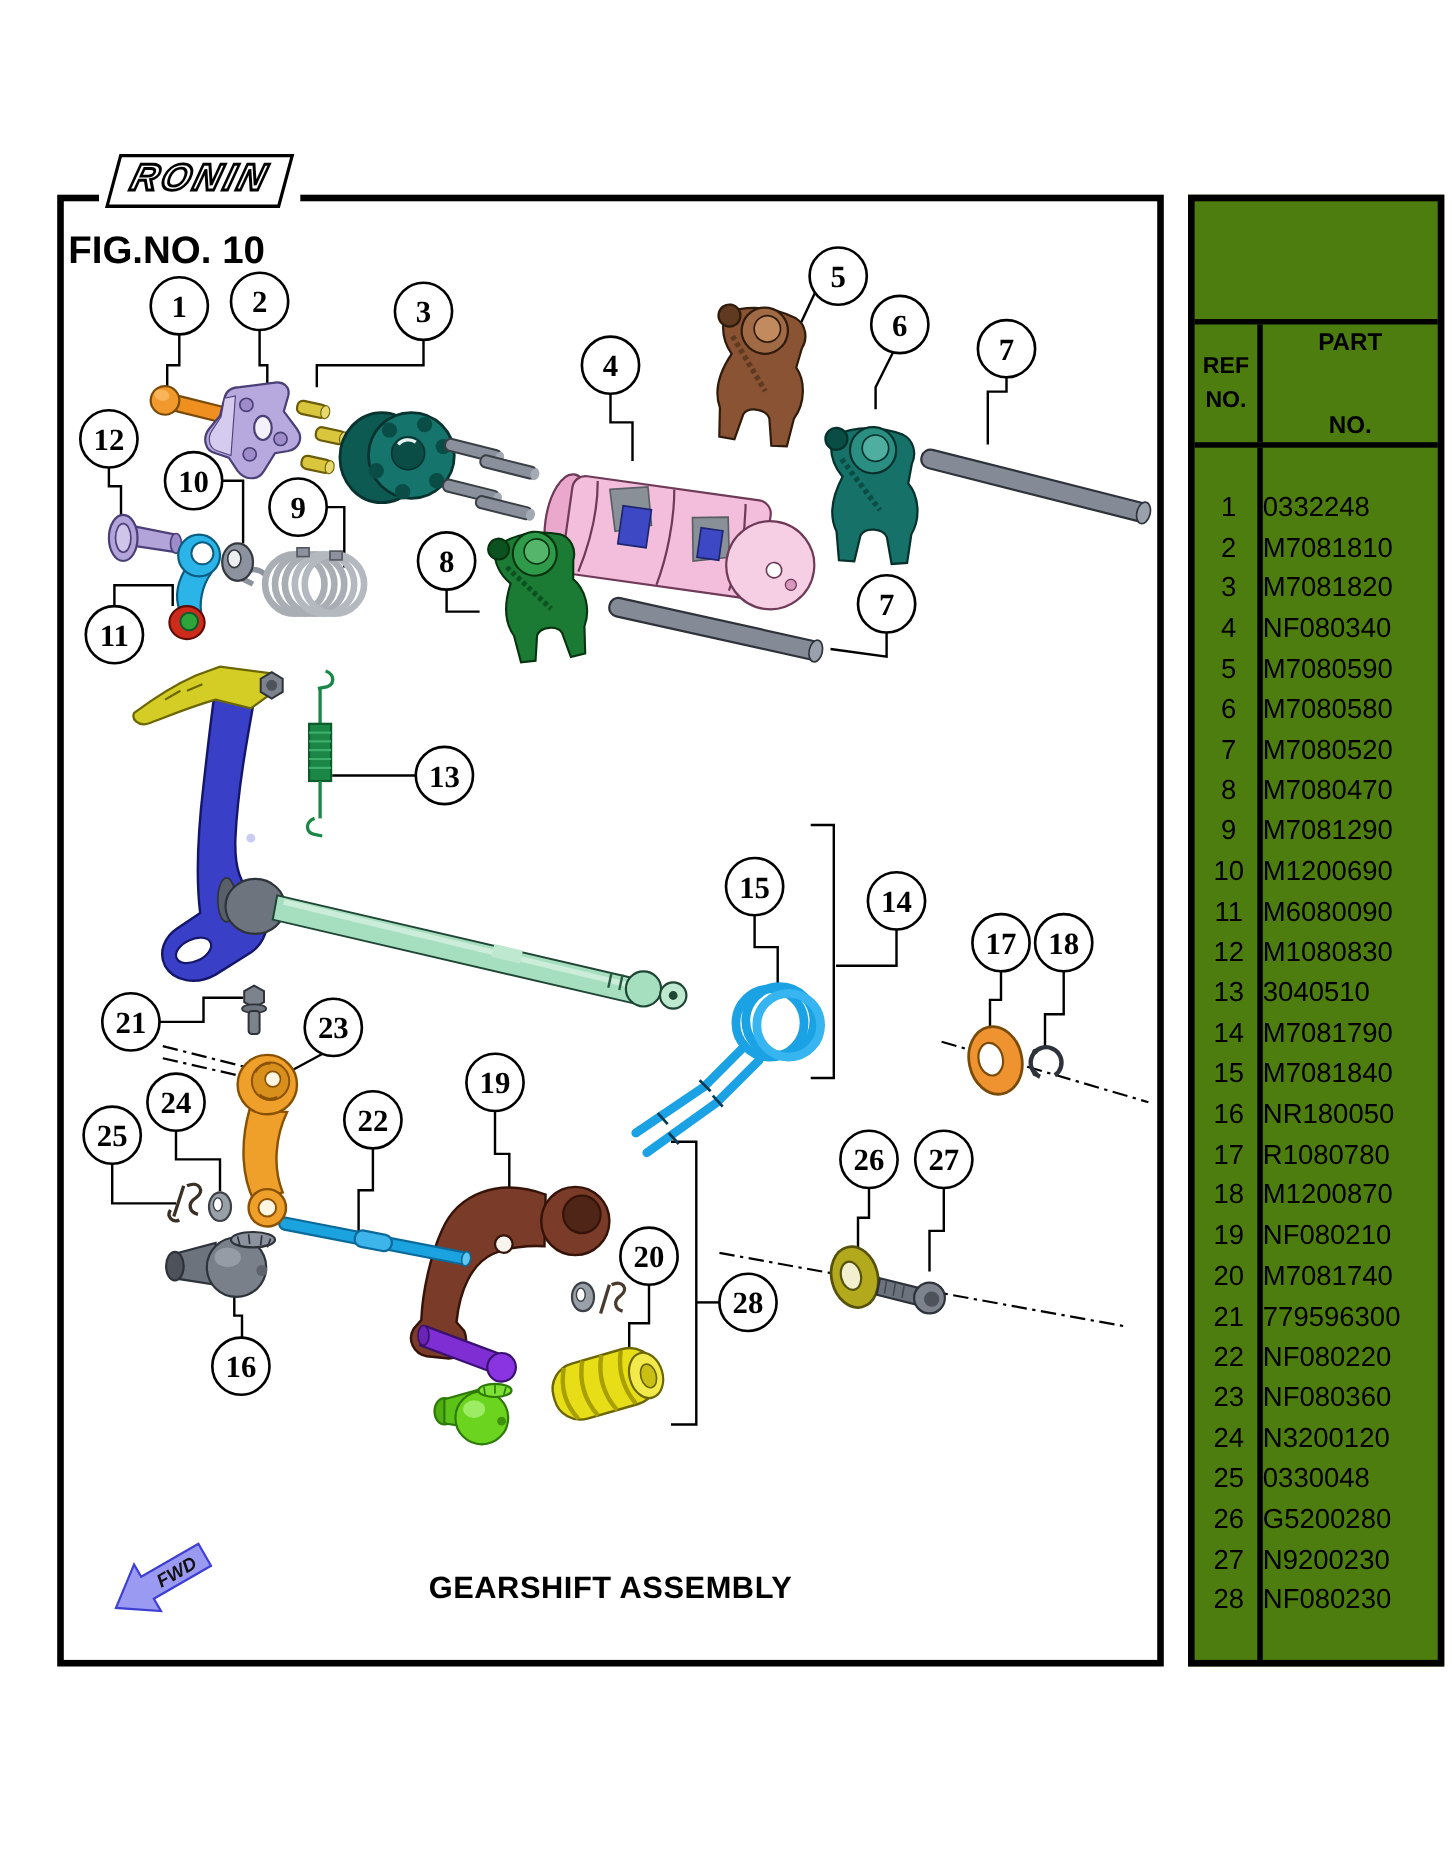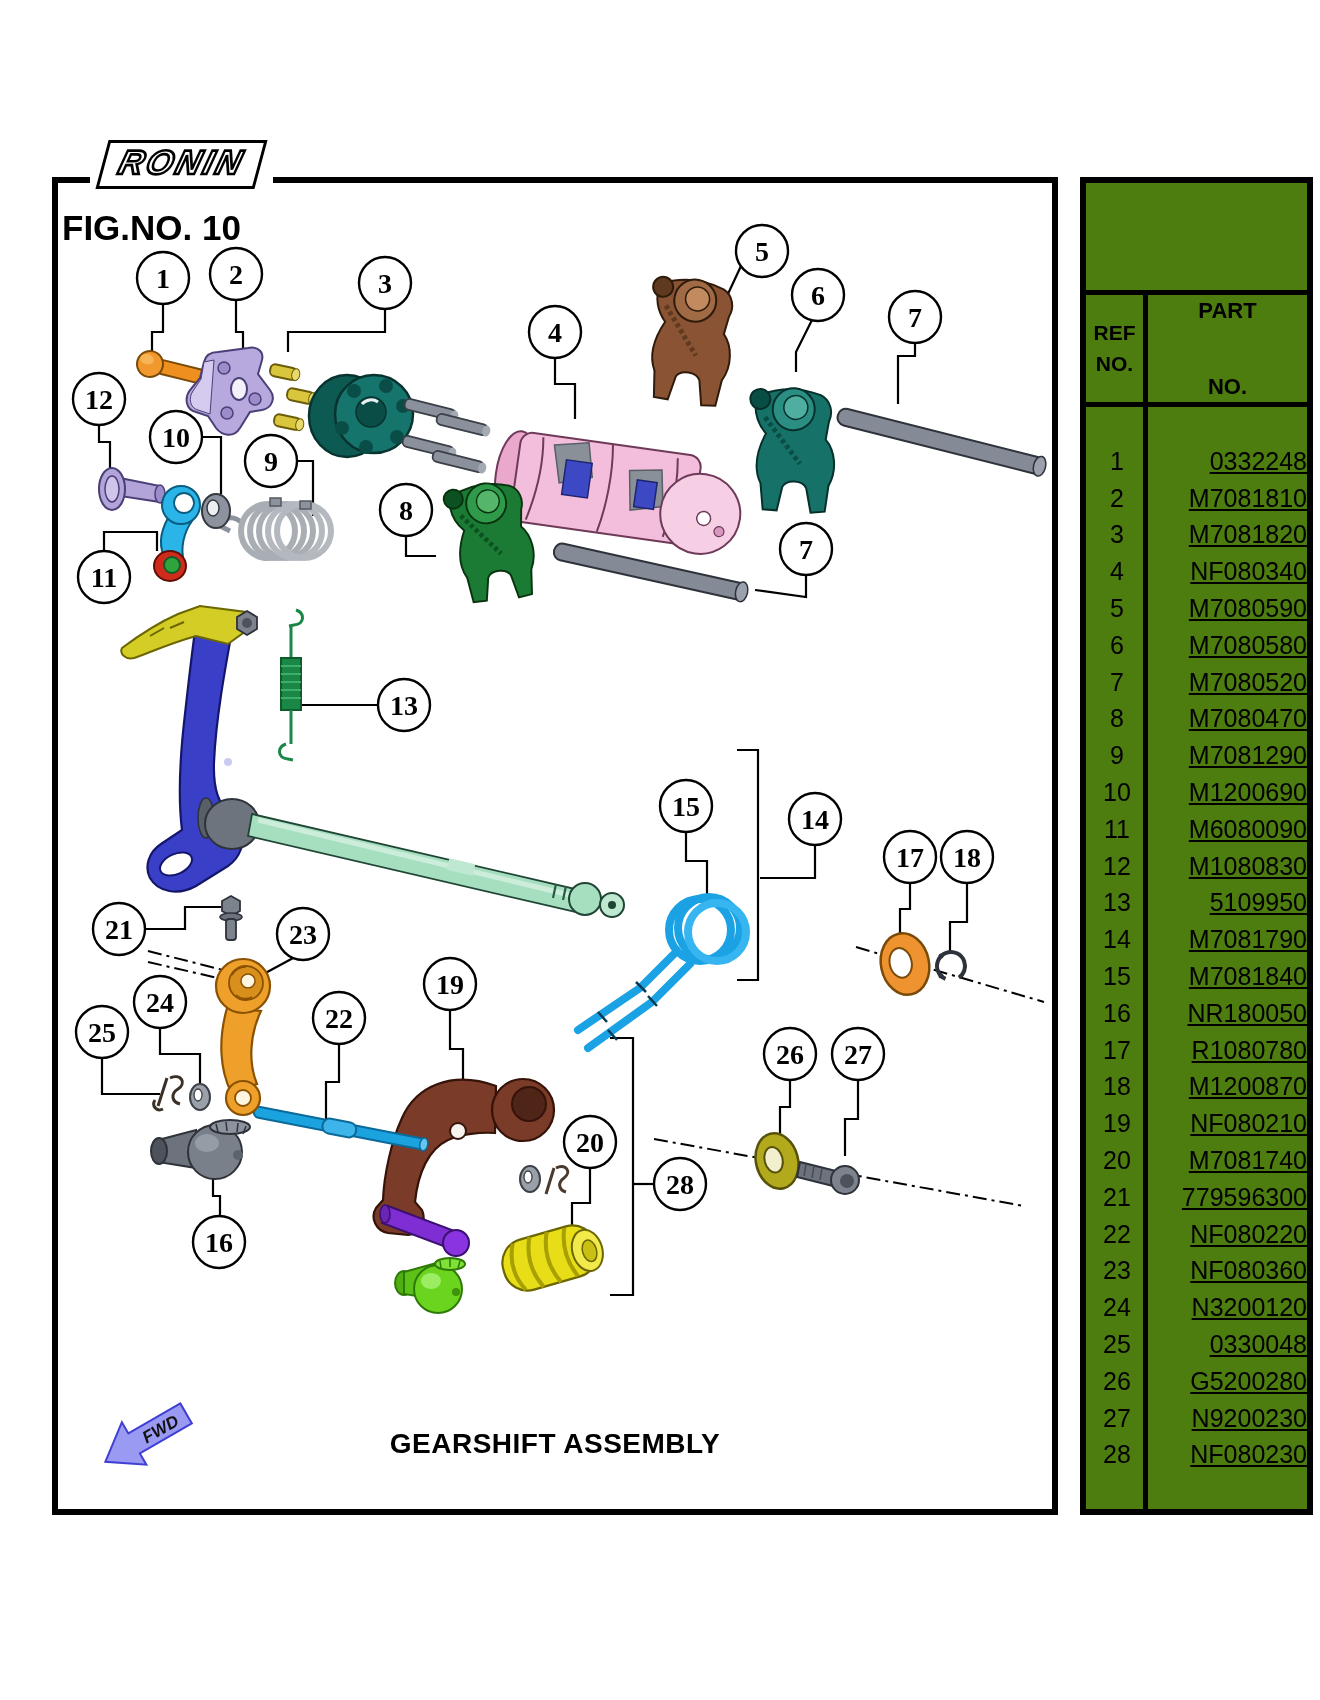--- a/index.html
+++ b/index.html
@@ -23,21 +23,21 @@
     align-items:center; justify-content:center; font-weight:bold; font-size:21px; line-height:1.45;
   }
   .tbl-head .parth {
     flex:1; display:flex; flex-direction:column;
     align-items:center; justify-content:center; font-weight:bold; font-size:22px; line-height:1.45;gap:44px;
   }
   .tbl-data { flex:1; position:relative; padding-top:36px; }
   .vline { position:absolute; left:57px; top:0; bottom:0; width:5px; background:#000; }
   .trow { display:flex; height:36.8px; align-items:center; font-size:25px; }
   .trow .ref  { width:62px; text-align:center; }
-  .trow .part { flex:1; text-align:right;text-decoration:underline; }
+  .trow .part { flex:1; text-align:left; }
 
   .logo { position:absolute; left:90px; top:140px; background:#fff; padding:0 12px; z-index:6; }
   .logo-inner { border:3px solid #000; transform:skewX(-15deg); padding:0 14px 4px; background:#fff; }
   .logo-text {
     font-style:italic; font-weight:bold; font-size:34px; letter-spacing:3px;
     color:#fff; -webkit-text-stroke:2.6px #000;
   }
   .fig-label { position:absolute; left:62px; top:208px; font-size:35px; font-weight:bold; z-index:4; }
   .diagram-title {
     position:absolute; left:52px; top:1428px; width:1006px; text-align:center;
@@ -121,21 +121,21 @@
       <div class="trow">
         <span class="ref">11</span>
         <span class="part">M6080090</span>
       </div>
       <div class="trow">
         <span class="ref">12</span>
         <span class="part">M1080830</span>
       </div>
       <div class="trow">
         <span class="ref">13</span>
-        <span class="part">5109950</span>
+        <span class="part">3040510</span>
       </div>
       <div class="trow">
         <span class="ref">14</span>
         <span class="part">M7081790</span>
       </div>
       <div class="trow">
         <span class="ref">15</span>
         <span class="part">M7081840</span>
       </div>
       <div class="trow">

